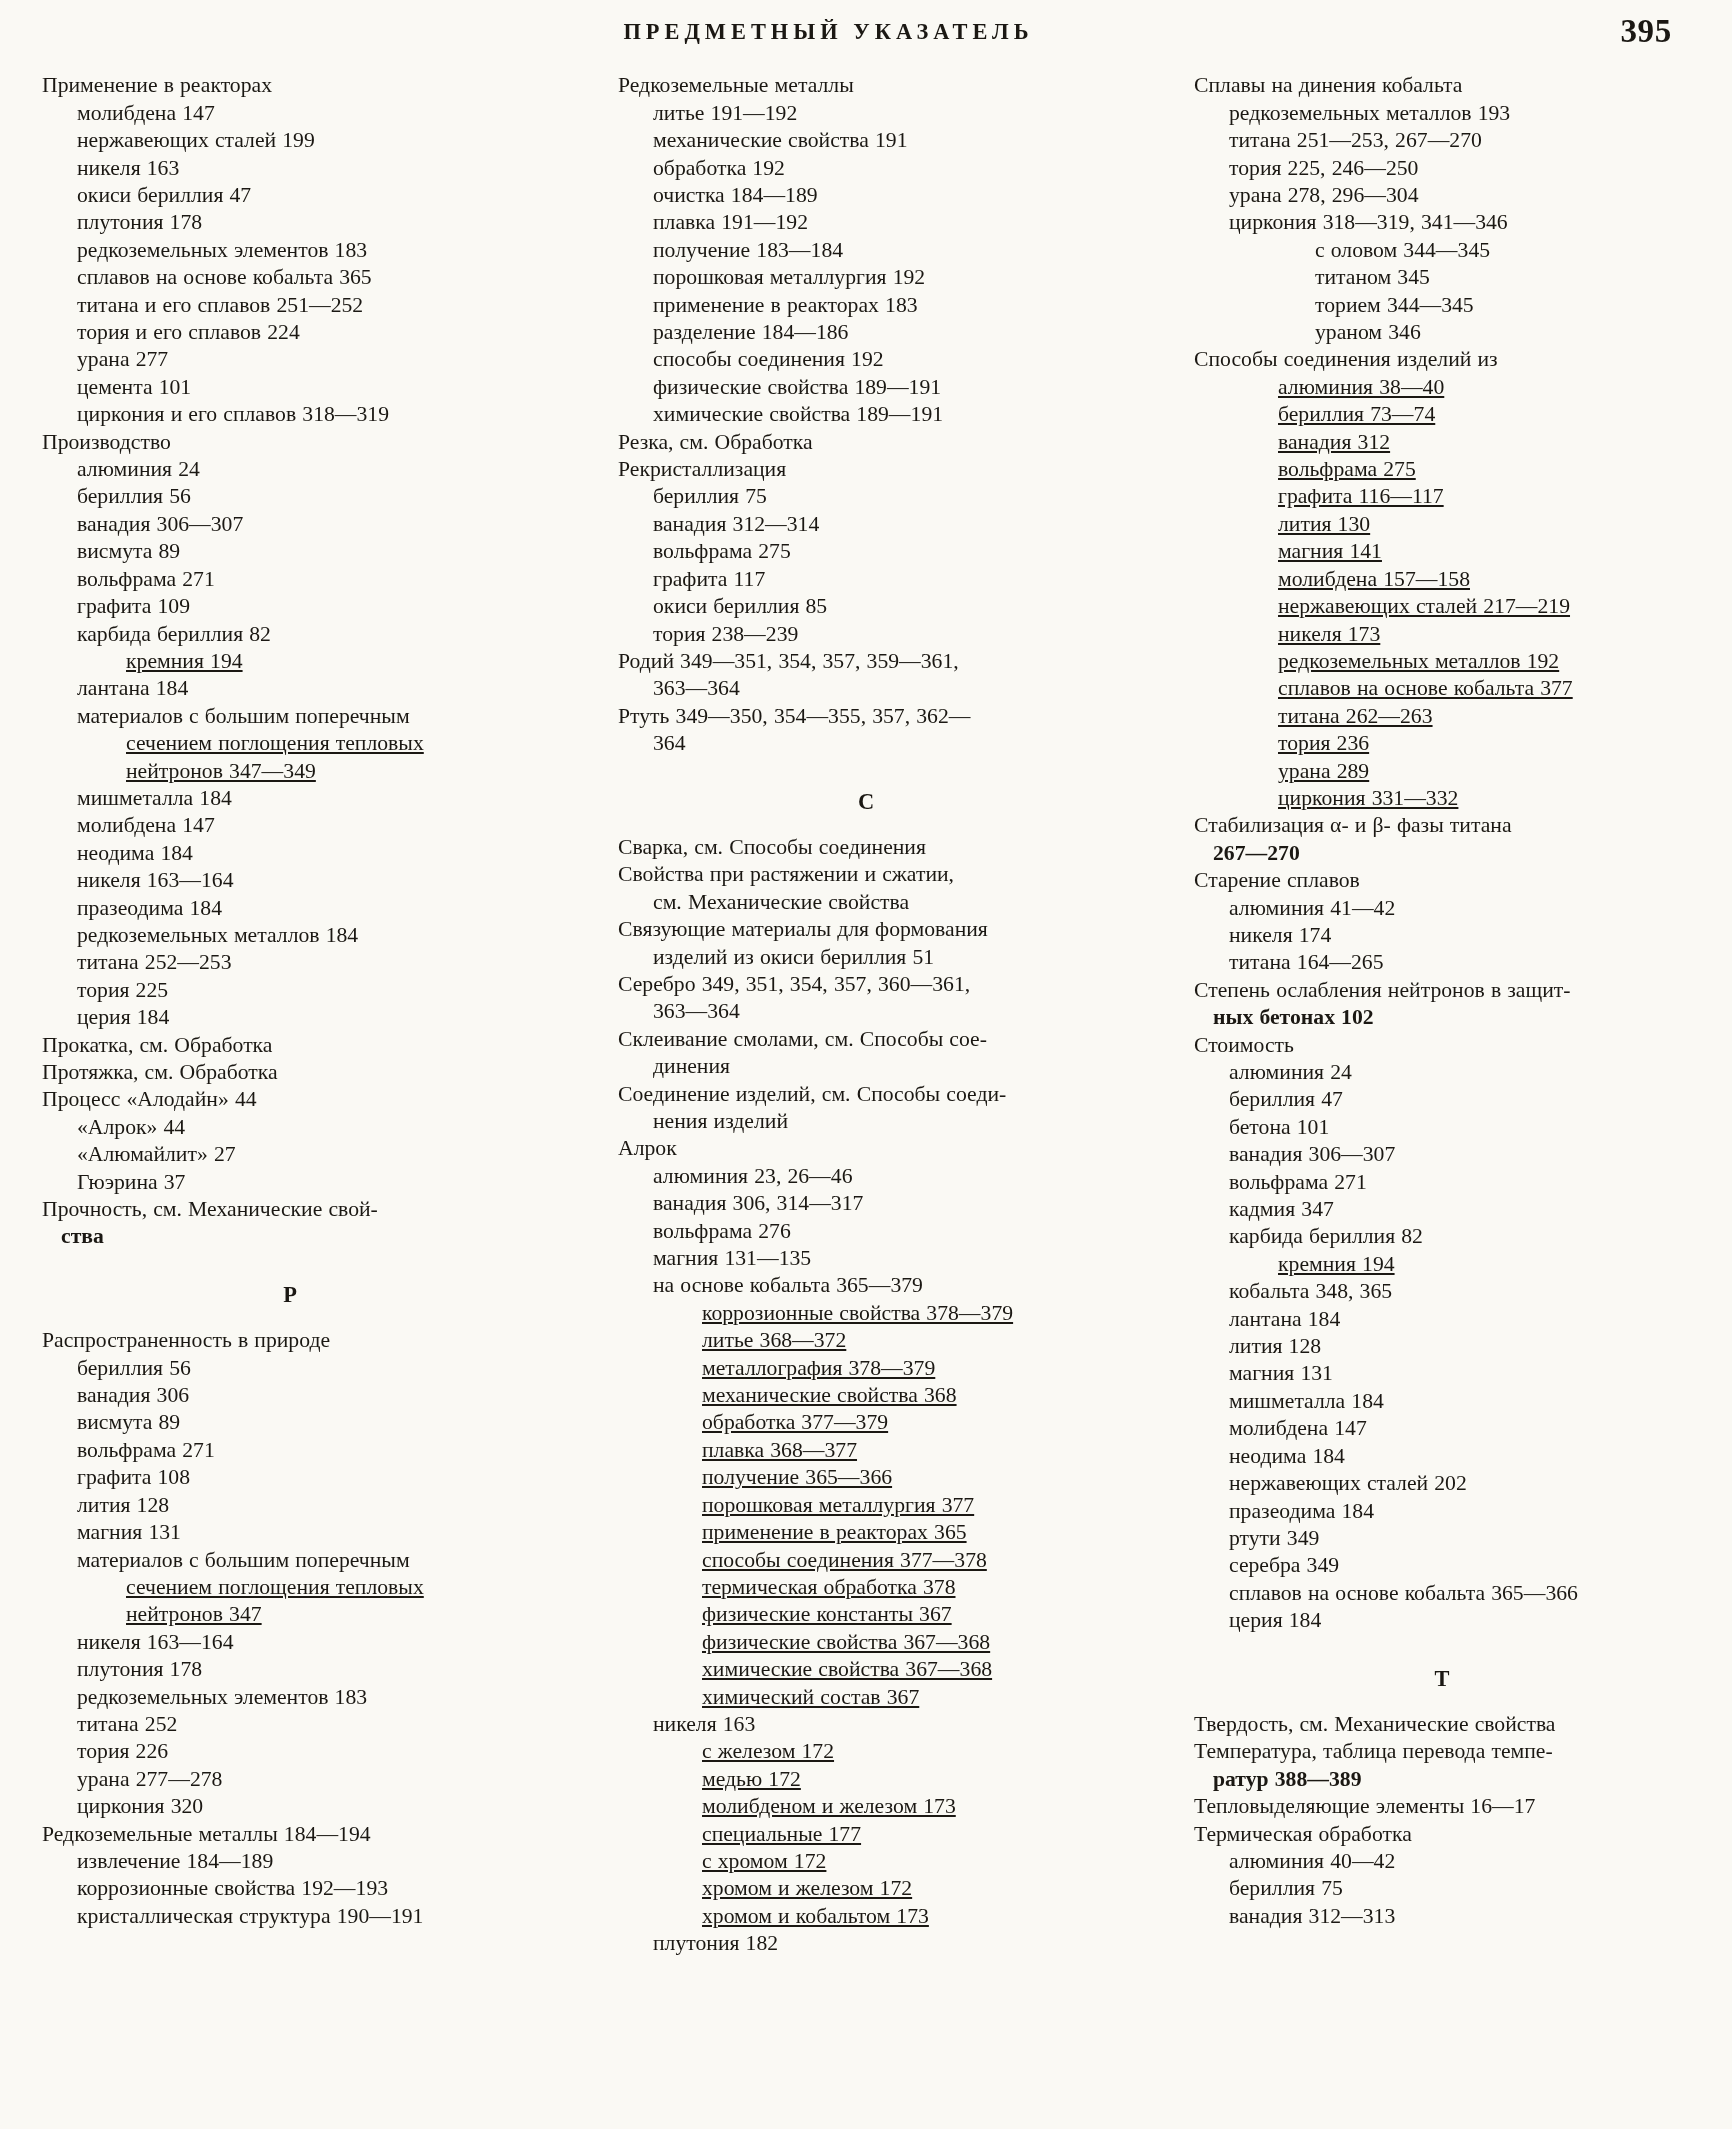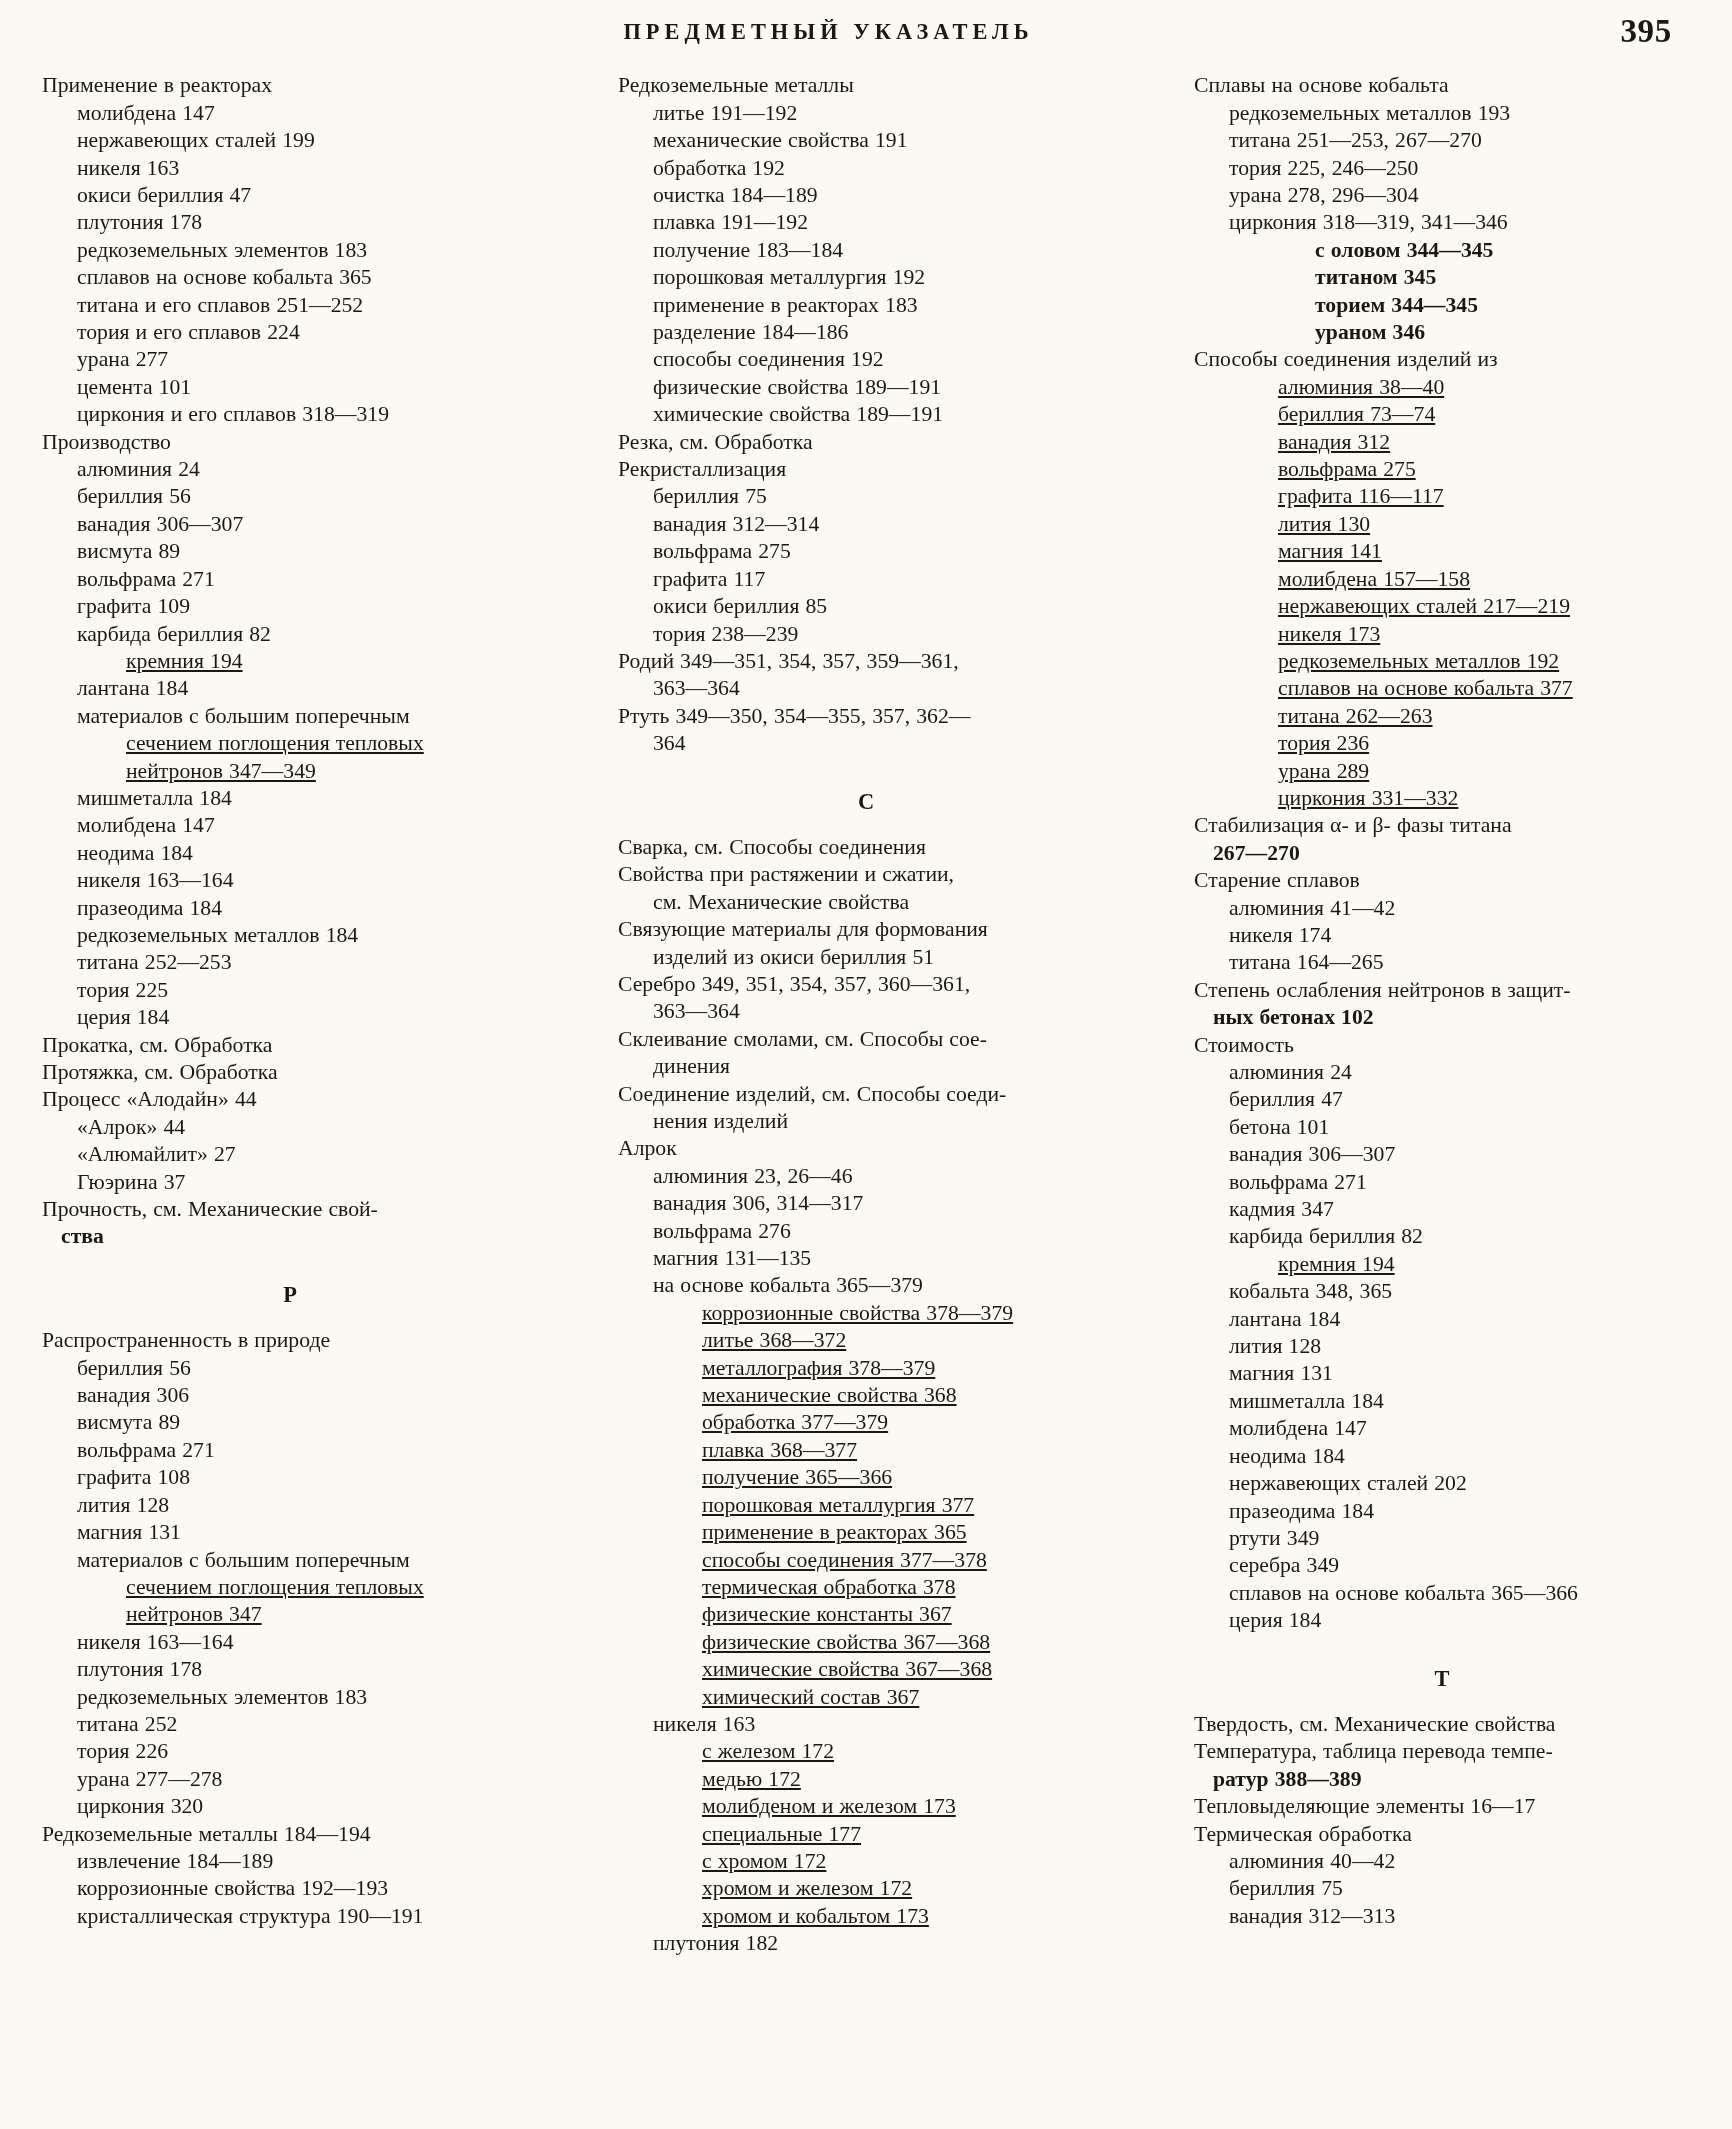--- a/index.html
+++ b/index.html
@@ -26,21 +26,21 @@
     font-size: 33px;
     font-weight: 700;
     letter-spacing: 0.7px;
   }
   .columns { display: flex; gap: 80px; margin-top: 14.4px; }
   .col { width: 509px; font-size: 21.7px; line-height: 27.4px; word-spacing: 0.7px; }
   .line { white-space: nowrap; }
   .indent-0 { padding-left: 0; }
   .indent-1 { padding-left: 35px; }
   .indent-2 { padding-left: 84px; text-decoration: underline; }
-  .indent-3 { padding-left: 121px; font-weight: bold; }
+  .indent-3 { padding-left: 121px; }
   .indent-h { padding-left: 19px; font-weight: bold; }
   .section-letter {
     text-align: center;
     font-weight: 700;
     font-size: 22.4px;
     line-height: 27.4px;
     margin: 30px 0 19px 0;
   }
 </style>
 </head>
@@ -183,21 +183,21 @@
         <div class="line indent-2">с железом 172</div>
         <div class="line indent-2">медью 172</div>
         <div class="line indent-2">молибденом и железом 173</div>
         <div class="line indent-2">специальные 177</div>
         <div class="line indent-2">с хромом 172</div>
         <div class="line indent-2">хромом и железом 172</div>
         <div class="line indent-2">хромом и кобальтом 173</div>
         <div class="line indent-1">плутония 182</div>
       </div>
     <div class="col">
-        <div class="line indent-0">Сплавы на основе кобальта</div>
+        <div class="line indent-0">Сплавы на динения кобальта</div>
         <div class="line indent-1">редкоземельных металлов 193</div>
         <div class="line indent-1">титана 251—253, 267—270</div>
         <div class="line indent-1">тория 225, 246—250</div>
         <div class="line indent-1">урана 278, 296—304</div>
         <div class="line indent-1">циркония 318—319, 341—346</div>
         <div class="line indent-3">с оловом 344—345</div>
         <div class="line indent-3">титаном 345</div>
         <div class="line indent-3">торием 344—345</div>
         <div class="line indent-3">ураном 346</div>
         <div class="line indent-0">Способы соединения изделий из</div>

